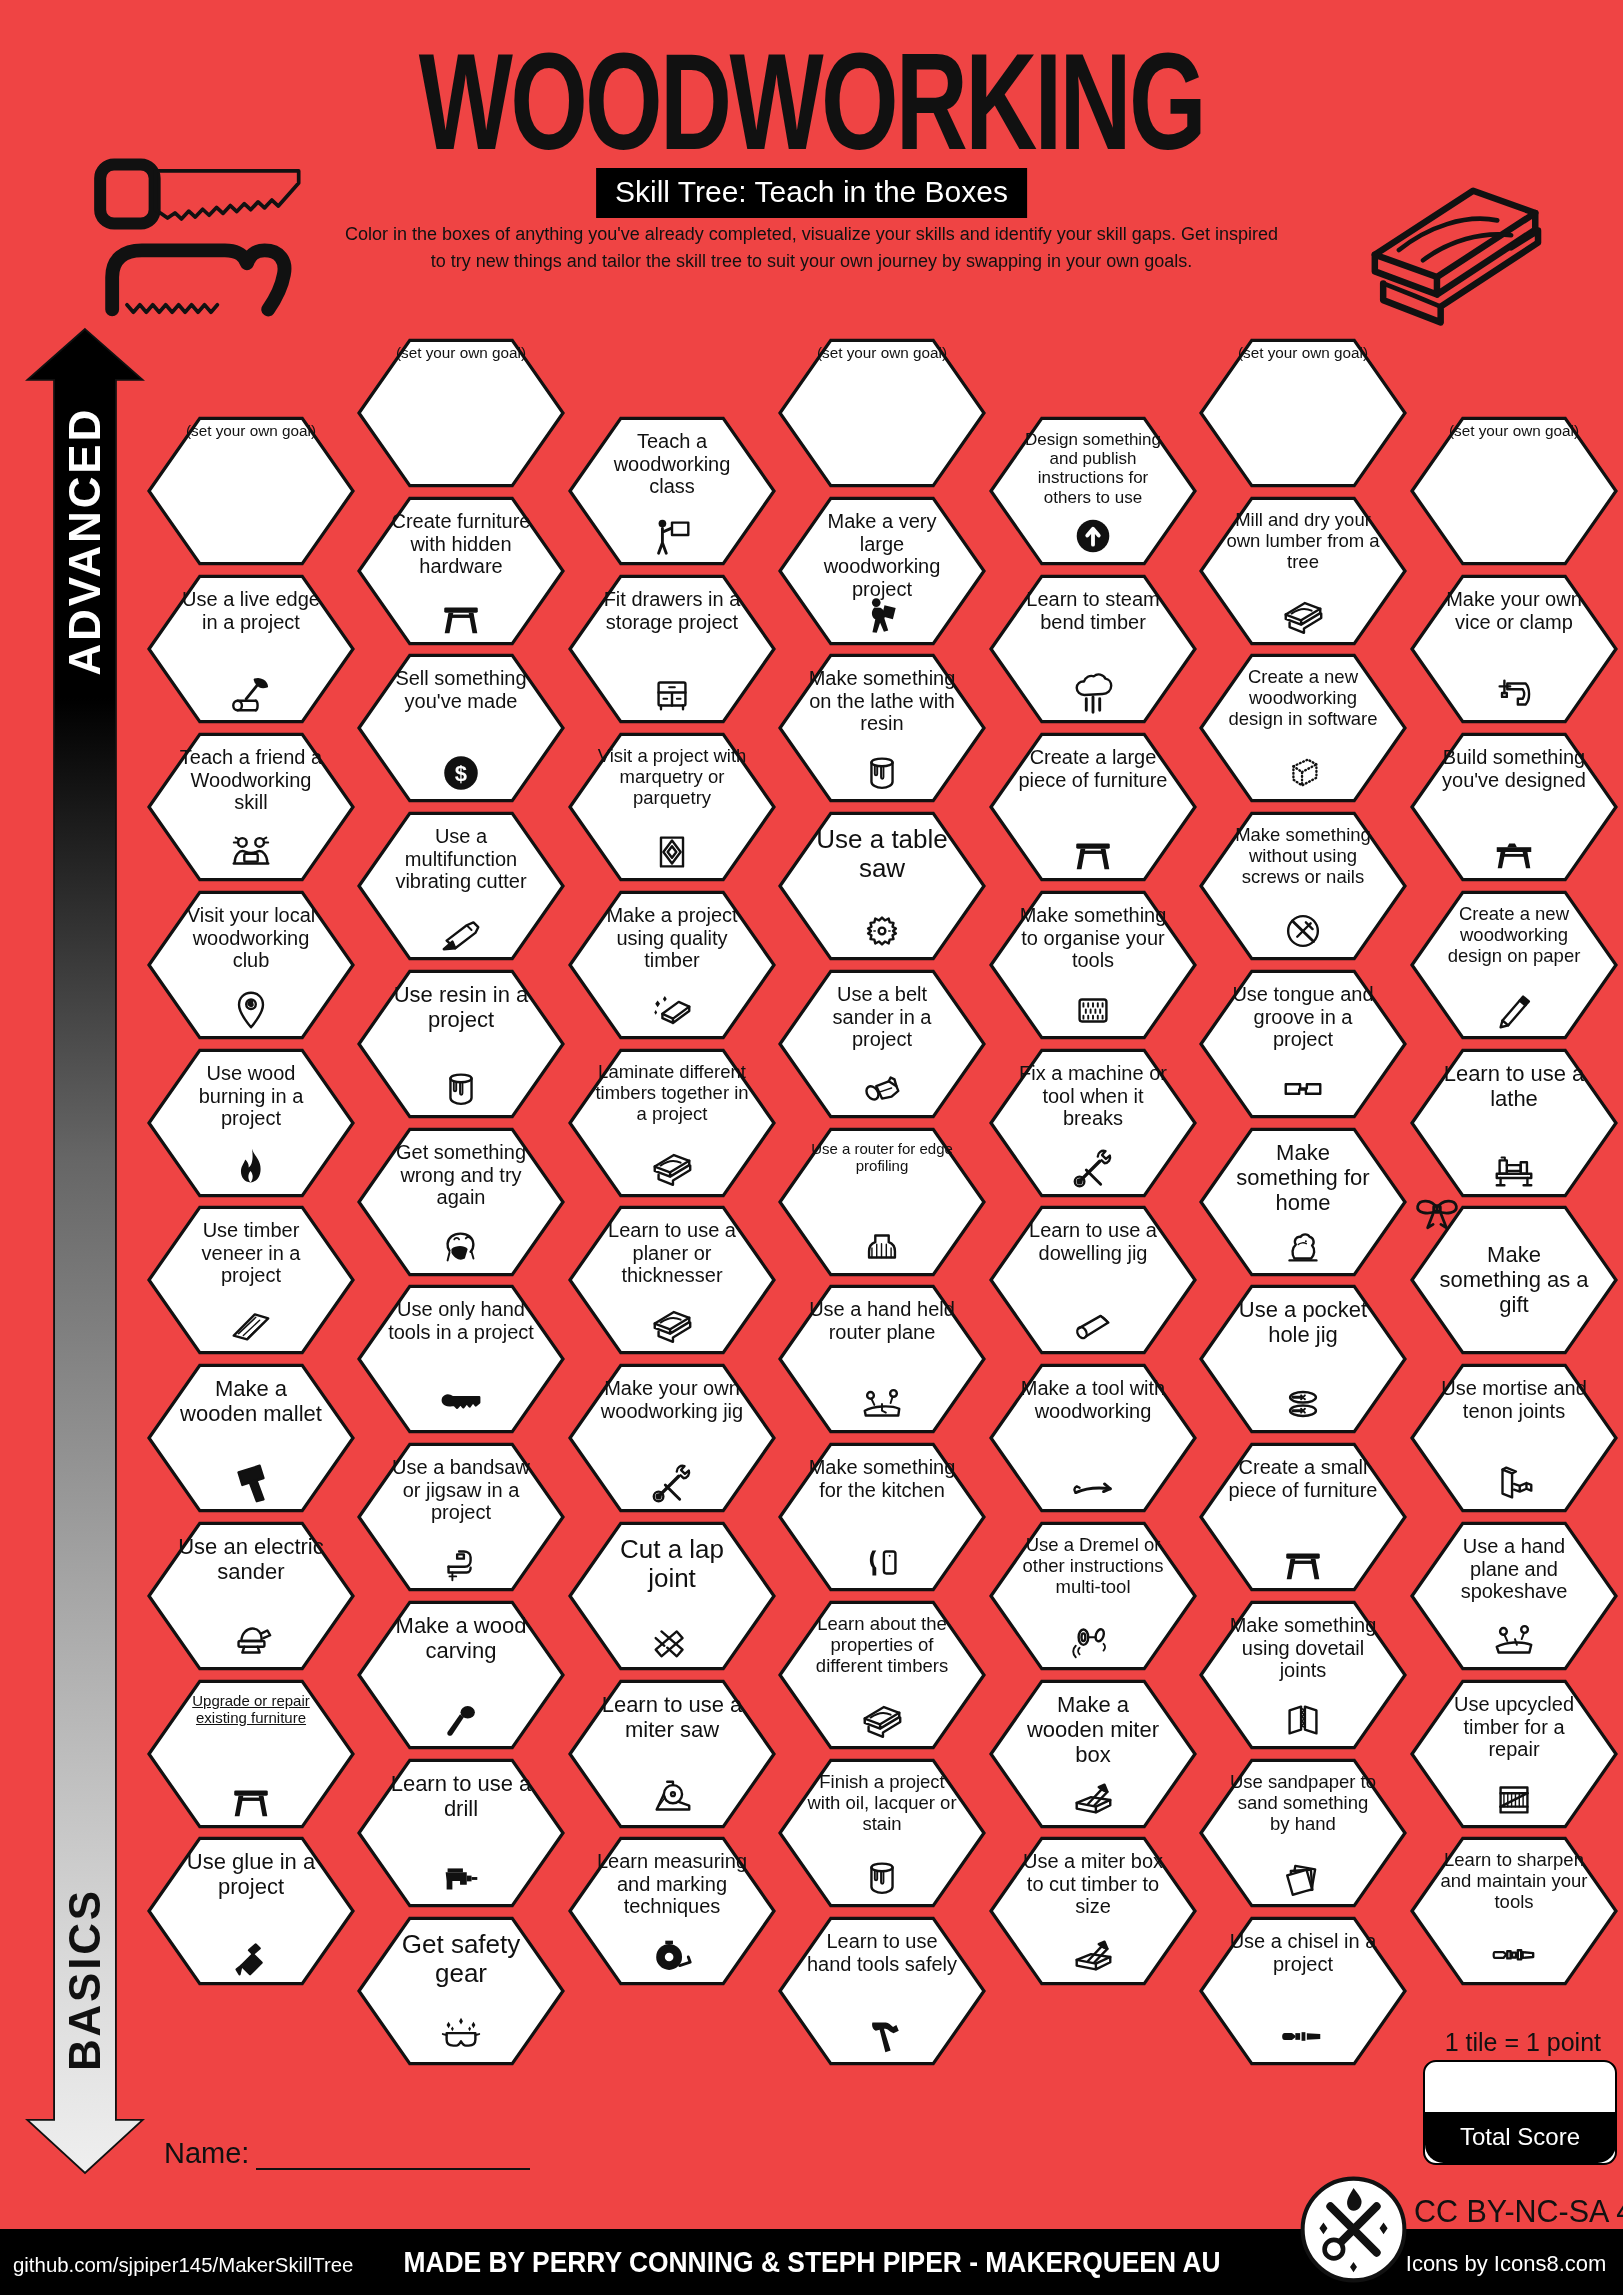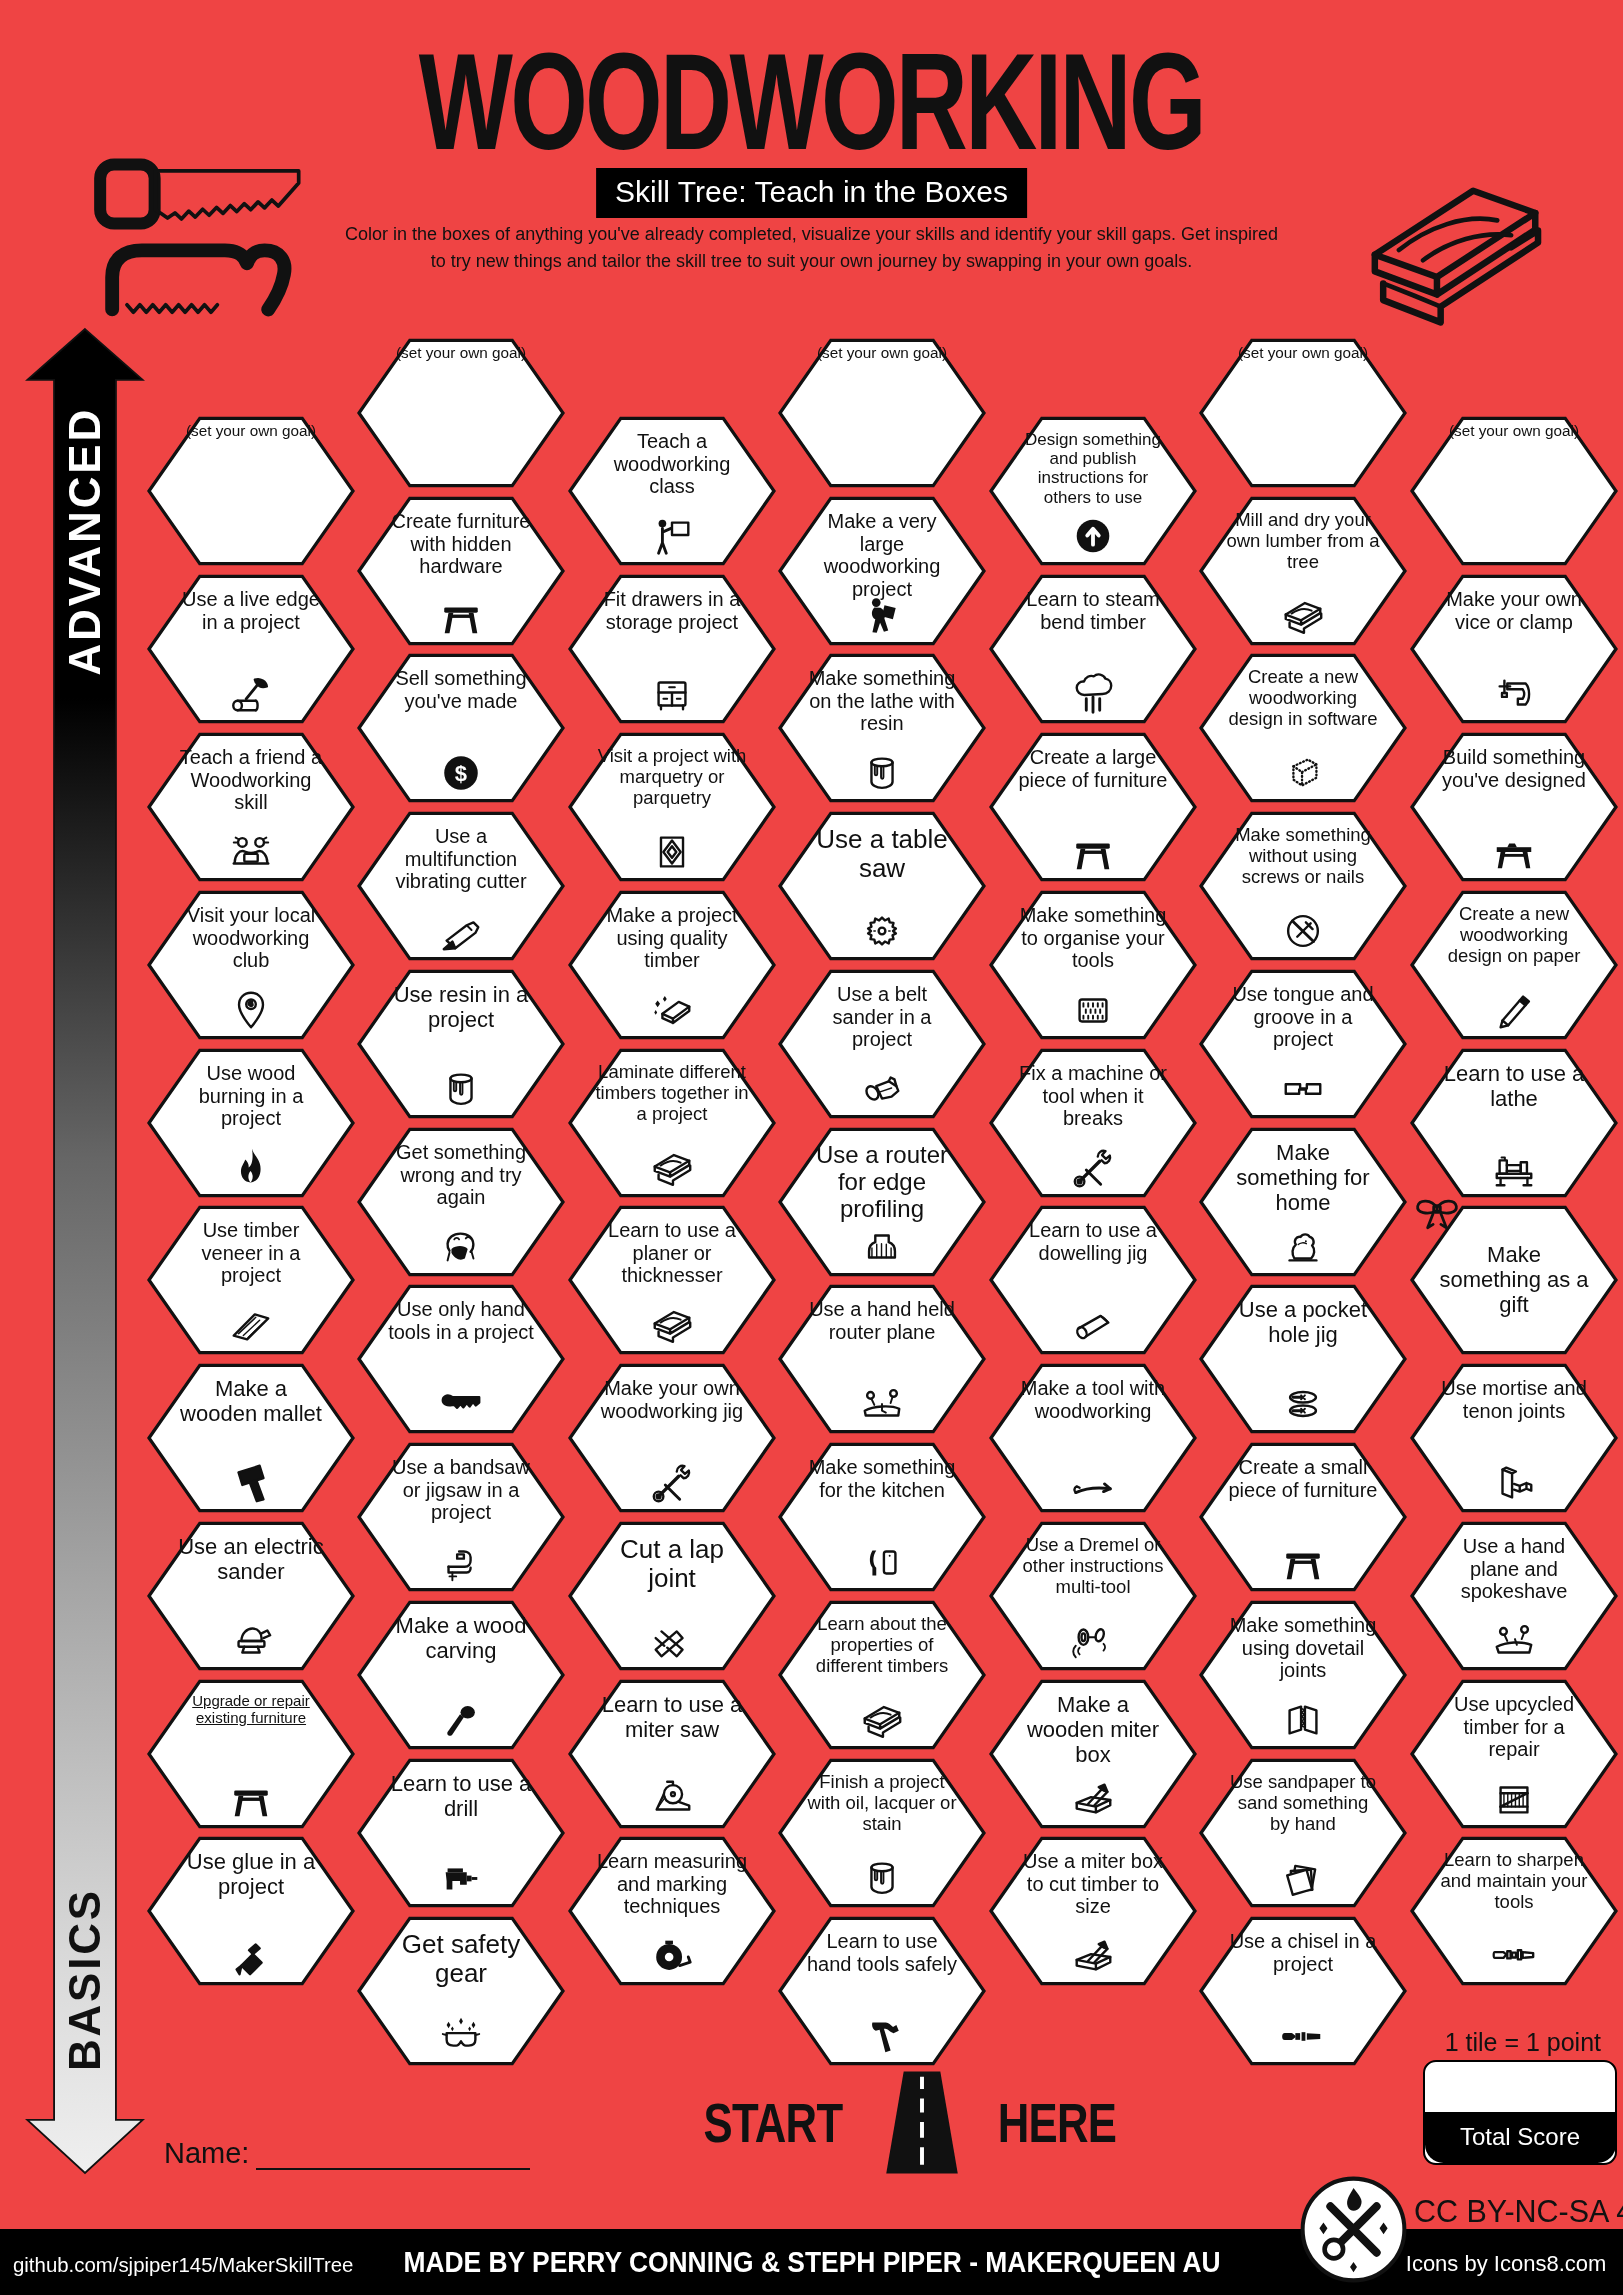--- a/index.html
+++ b/index.html
@@ -491,21 +491,21 @@
           <ellipse cx="28" cy="56" rx="11" ry="15" transform="rotate(-35 28 56)"></ellipse>
           <path d="M36 42 L62 32 L78 42 L82 52 L68 64 L48 68 Z"></path>
           <path d="M44 54 L68 46" style="stroke-width:3"></path>
           <path d="M62 32 L66 24 L74 28 L78 42"></path>
         </svg>
       </div>
       <div class="hex" style="left: 778px; top: 1127px;">
         <svg class="hb" viewBox="0 0 450 325">
           <polygon points="4,162.5 114,5 336,5 446,162.5 336,320 114,320"></polygon>
         </svg>
-        <div class="hex-label" style="font-size: 24px;">Use a router for edge profiling</div>
+        <div class="hex-label" style="font-size: 15px;">Use a router for edge profiling</div>
         <svg viewBox="0 0 96 96" class="hex-icon">
           <path d="M34 24 L62 24 L62 38 C71 41 75 49 75 57 L75 70 L21 70 L21 57 C21 49 25 41 34 38 Z"></path>
           <path d="M27 70 L27 50 M37 70 L37 42 M47 70 L47 41 M57 70 L57 42 M67 70 L67 50" style="stroke-width:3"></path>
         </svg>
       </div>
       <div class="hex" style="left: 778px; top: 1284px;">
         <svg class="hb" viewBox="0 0 450 325">
           <polygon points="4,162.5 114,5 336,5 446,162.5 336,320 114,320"></polygon>
         </svg>
         <div class="hex-label" style="font-size: 20px;">Use a hand held router plane</div>
@@ -904,28 +904,20 @@
             <path d="M8 40 L26 40 L32 45 L26 52 L8 52 C5 52 5 40 8 40 Z"></path>
             <rect x="34" y="38" width="7" height="15"></rect>
             <rect x="44" y="41" width="8" height="10"></rect>
             <rect x="56" y="36" width="7" height="19"></rect>
             <path d="M66 40 L88 42 L88 50 L66 52 Z"></path>
           </g>
         </svg>
       </div>
     </div>
 
-  <div class="start-row">
-    <span class="start-word">START</span>
-    <svg class="road" viewBox="0 0 200 250">
-      <path d="M58 8 L142 8 L182 242 L18 242 Z" fill="#111"></path>
-      <path d="M100 20 L100 48 M100 70 L100 102 M100 124 L100 160 M100 182 L100 222" stroke="#fff" stroke-width="9"></path>
-    </svg>
-    <span class="start-word">HERE</span>
-  </div>
 
   <div class="name-row">
     <span class="name-label">Name:</span><span class="name-line"></span>
   </div>
 
   <div class="tile-note">1 tile = 1 point</div>
   <div class="score-card">
     <div class="score-blank"></div>
     <div class="score-label">Total Score</div>
   </div>

